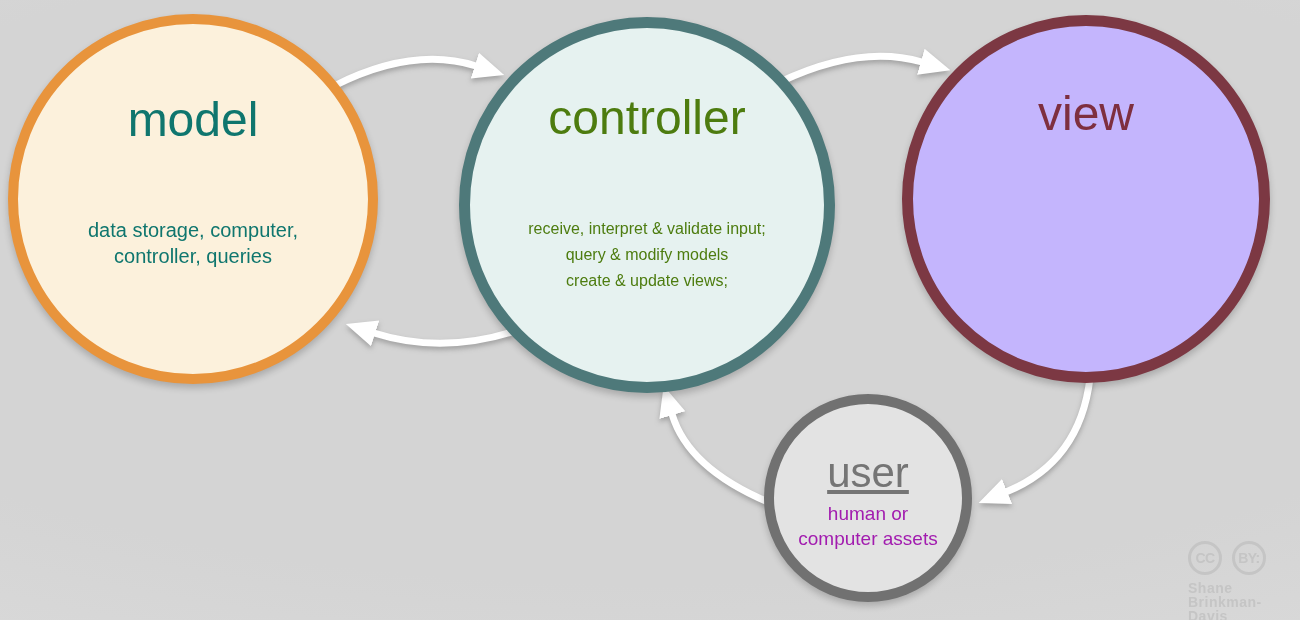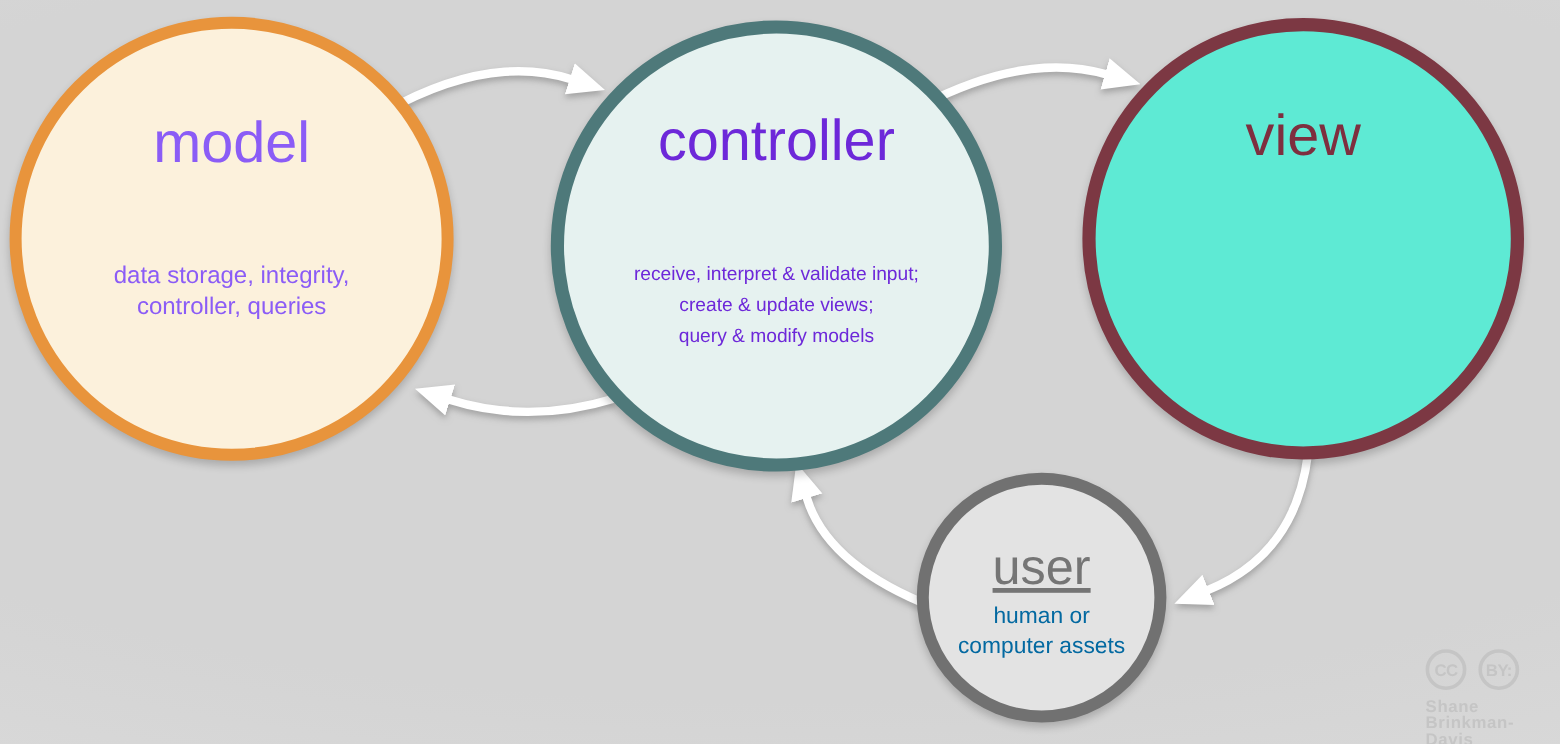--- a/index.html
+++ b/index.html
@@ -16,35 +16,35 @@
 
   .node{
     position:absolute;border-radius:50%;box-sizing:border-box;
     text-align:center;z-index:2;
     box-shadow:0 4px 7px rgba(0,0,0,0.20);
   }
   .node .title{position:absolute;width:100%;font-weight:400;}
   .node .body{position:absolute;width:100%;}
   .node .line{white-space:nowrap;}
 
-  .node.model{left:8px;top:14px;width:370px;height:370px;background:#fcf1dc;border:10px solid #e8943c;color:#8b5cf6;}
+  .node.model{left:8px;top:14px;width:370px;height:370px;background:#fcf1dc;border:10px solid #e8943c;color:#0f766e;}
   .node.model .title{top:68px;font-size:48px;}
   .node.model .body{top:193px;font-size:20px;line-height:26px;}
 
-  .node.controller{left:459px;top:17px;width:376px;height:376px;background:#e6f2f0;border:11px solid #4e797a;color:#6d28d9;}
+  .node.controller{left:459px;top:17px;width:376px;height:376px;background:#e6f2f0;border:11px solid #4e797a;color:#4d7c0f;}
   .node.controller .title{top:62px;font-size:48px;}
   .node.controller .body{top:188px;font-size:16px;line-height:26px;}
 
-  .node.view{left:902px;top:15px;width:368px;height:368px;background:#5eead4;border:11px solid #7c3843;color:#7e2f3f;}
+  .node.view{left:902px;top:15px;width:368px;height:368px;background:#c4b5fd;border:11px solid #7c3843;color:#7e2f3f;}
   .node.view .title{top:60px;font-size:48px;}
   .node.view .body{top:204px;font-size:20px;line-height:25px;}
 
   .node.user{left:764px;top:394px;width:208px;height:208px;background:#e3e3e3;border:10px solid #717171;color:#757575;}
   .node.user .title{top:45px;font-size:42px;text-decoration:underline;}
-  .node.user .body{top:97px;font-size:19px;line-height:25px;color:#0369a1;}
+  .node.user .body{top:97px;font-size:19px;line-height:25px;color:#a21caf;}
 
   .attrib{position:absolute;left:1188px;top:541px;z-index:3;color:#c5c5c5;font-weight:bold;}
   .attrib .badges{display:flex;gap:10px;}
   .badge{
     width:34px;height:34px;border:3.5px solid #c5c5c5;border-radius:50%;
     box-sizing:border-box;display:flex;align-items:center;justify-content:center;
     font-size:14px;letter-spacing:-0.5px;
   }
   .attrib .names{margin-top:6px;font-size:14px;line-height:14px;letter-spacing:0.5px;}
 </style>
@@ -64,31 +64,31 @@
       <path d="M 780 82 Q 860 44 922 62" marker-end="url(#ah)"></path>
       <path d="M 512 332 Q 440 354 374 333" marker-end="url(#ah)"></path>
       <path d="M 1090 378 Q 1080 462 1006 492" marker-end="url(#ah)"></path>
       <path d="M 768 502 Q 688 468 672 414" marker-end="url(#ah)"></path>
     </g>
   </svg>
 
   <div class="node model">
     <div class="title">model</div>
     <div class="body">
-      <div class="line">data storage, integrity,</div>
+      <div class="line">data storage, computer,</div>
       <div class="line">controller, queries</div>
     </div>
   </div>
 
   <div class="node controller">
     <div class="title">controller</div>
     <div class="body">
       <div class="line">receive, interpret &amp; validate input;</div>
+      <div class="line">query &amp; modify models</div>
       <div class="line">create &amp; update views;</div>
-      <div class="line">query &amp; modify models</div>
     </div>
   </div>
 
   <div class="node view">
     <div class="title">view</div>
   </div>
 
   <div class="node user">
     <div class="title">user</div>
     <div class="body">

